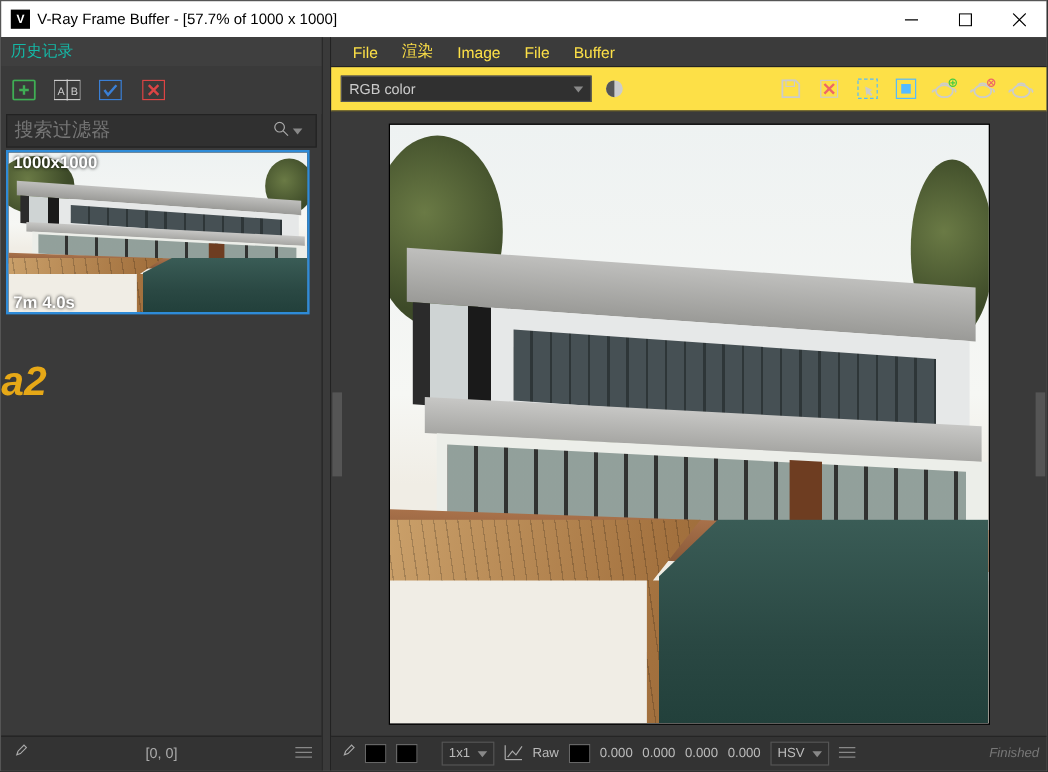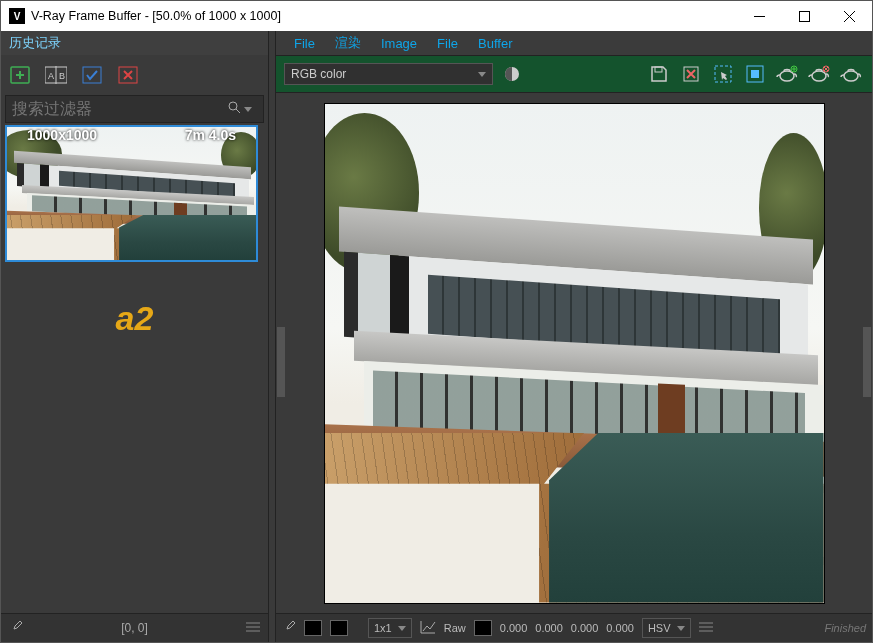--- a/index.html
+++ b/index.html
@@ -5,37 +5,37 @@
 html,body{margin:0;padding:0;width:873px;height:643px;font-family:"Segoe UI",Tahoma,sans-serif;font-size:12px;background:#000;overflow:hidden;}
 .window{width:873px;height:643px;display:flex;flex-direction:column;background:#3a3a3a;border:1px solid #555;box-sizing:border-box;}
 .titlebar{height:30px;background:#fff;display:flex;align-items:center;color:#000;}
 .titlebar .logo{width:16px;height:16px;margin:0 6px 0 8px;background:#000;display:flex;align-items:center;justify-content:center;color:#fff;font-size:10px;font-weight:700;}
 .titlebar .title{flex:1 1 auto;font-size:12.5px;}
 .win-btn{width:45px;height:29px;display:flex;align-items:center;justify-content:center;font-size:14px;}
 .main{flex:1 1 auto;display:flex;min-height:0;}
 .sidebar{width:267px;background:#3a3a3a;display:flex;flex-direction:column;border-right:1px solid #222;}
 .divider-v{width:6px;background:#3a3a3a;border-right:1px solid #222;}
 .content{flex:1 1 auto;display:flex;flex-direction:column;min-width:0;}
-.panel-head{height:24px;display:flex;align-items:center;padding:0 8px;color:#7dd3fc;background:#3f3f3f;font-size:13px;}
+.panel-head{height:24px;display:flex;align-items:center;padding:0 8px;color:#14b8a6;background:#3f3f3f;font-size:13px;}
 .panel-tools{height:32px;display:flex;align-items:center;gap:14px;padding:4px 8px;background:#3a3a3a;}
 .icon-btn{width:22px;height:22px;display:flex;align-items:center;justify-content:center;color:#46c15b;}
 .icon-btn svg{display:block;}
 .search-row{display:flex;align-items:center;background:#303030;border:1px solid #222;margin:0 4px;}
 .search-row input{flex:1;background:transparent;border:0;outline:0;color:#bbb;font-size:16px;padding:4px 6px;}
 .search-icon{width:22px;text-align:center;color:#bbb;}
 .thumb-wrap{margin:2px 4px;}
 .thumb{position:relative;width:249px;height:133px;border:2px solid #2e8bd8;overflow:hidden;}
-.thumb .overlay{position:absolute;inset:0;display:flex;justify-content:space-between;align-items:flex-start;padding:0 20px;}
+.thumb .overlay{position:absolute;inset:0;display:flex;justify-content:space-between;align-items:flex-start;padding:0 4px;flex-direction:column;}
 .thumb .ov-txt{color:#fff;font-weight:700;font-size:14px;text-shadow:0 0 3px #000;}
 .thumb .render-mini{position:absolute;inset:0;}
-.label-a2{margin-top:35px;text-align:center;color:#e6a817;font-size:34px;font-weight:900;font-style:italic;}
+.label-a2{margin-top:35px;color:#e6a817;font-size:34px;font-weight:900;font-style:italic;}
 .side-bottom{margin-top:auto;height:28px;display:flex;align-items:center;justify-content:space-between;padding:0 8px;color:#aaa;background:#333;border-top:1px solid #222;}
-.menubar{height:24px;background:#3b3b3b;display:flex;align-items:center;gap:4px;padding:0 10px;color:#0ea5e9;font-size:13px;border-bottom:1px solid #222;}
+.menubar{height:24px;background:#3b3b3b;display:flex;align-items:center;gap:4px;padding:0 10px;color:#fde047;font-size:13px;border-bottom:1px solid #222;}
 .menubar span{padding:2px 8px;}
-.toolbar2{height:36px;background:#14532d;display:flex;align-items:center;padding:0 8px;gap:6px;border-bottom:1px solid #222;}
+.toolbar2{height:36px;background:#fde047;display:flex;align-items:center;padding:0 8px;gap:6px;border-bottom:1px solid #222;}
 .combo{width:195px;height:20px;background:#303030;border:1px solid #555;display:flex;align-items:center;justify-content:space-between;padding:0 6px;color:#ccc;font-size:12px;}
 .tb-spacer{flex:1;}
 .tb-icon{width:26px;height:26px;display:flex;align-items:center;justify-content:center;color:#ccc;}
 .viewport{flex:1;background:#3a3a3a;display:flex;align-items:center;justify-content:center;position:relative;overflow:hidden;}
 .render-big{width:499px;height:499px;position:relative;overflow:hidden;border:1px solid #000;}
 .statusbar{height:28px;background:#333;display:flex;align-items:center;padding:0 6px;gap:8px;color:#bbb;font-size:11px;border-top:1px solid #222;}
 .sb-sw{width:16px;height:14px;border:1px solid #666;}
 .sb-sel{height:18px;background:#303030;border:1px solid #555;padding:0 5px;display:flex;align-items:center;gap:6px;}
 .tri{width:0;height:0;border-left:4px solid transparent;border-right:4px solid transparent;border-top:5px solid #888;}
 
@@ -57,21 +57,21 @@
 .vp-scroll.r{right:1px;top:45%;width:8px;height:70px;}
 .vp-scroll.l{left:1px;top:45%;width:8px;height:70px;}
 </style>
 </head>
 <body>
 
 <div class="window">
 
   <div class="titlebar">
     <div class="logo">V</div>
-    <div class="title">V-Ray Frame Buffer - [50.0% of 1000 x 1000]</div>
+    <div class="title">V-Ray Frame Buffer - [57.7% of 1000 x 1000]</div>
     <div class="win-btn">
       <svg width="11" height="11" viewBox="0 0 11 11">
           <path d="M0 5.5h11" stroke="#000" stroke-width="1"></path>
         </svg>
     </div>
     <div class="win-btn">
       <svg width="11" height="11" viewBox="0 0 11 11">
           <rect x="0.5" y="0.5" width="10" height="10" fill="none" stroke="#000"></rect>
         </svg>
     </div>

